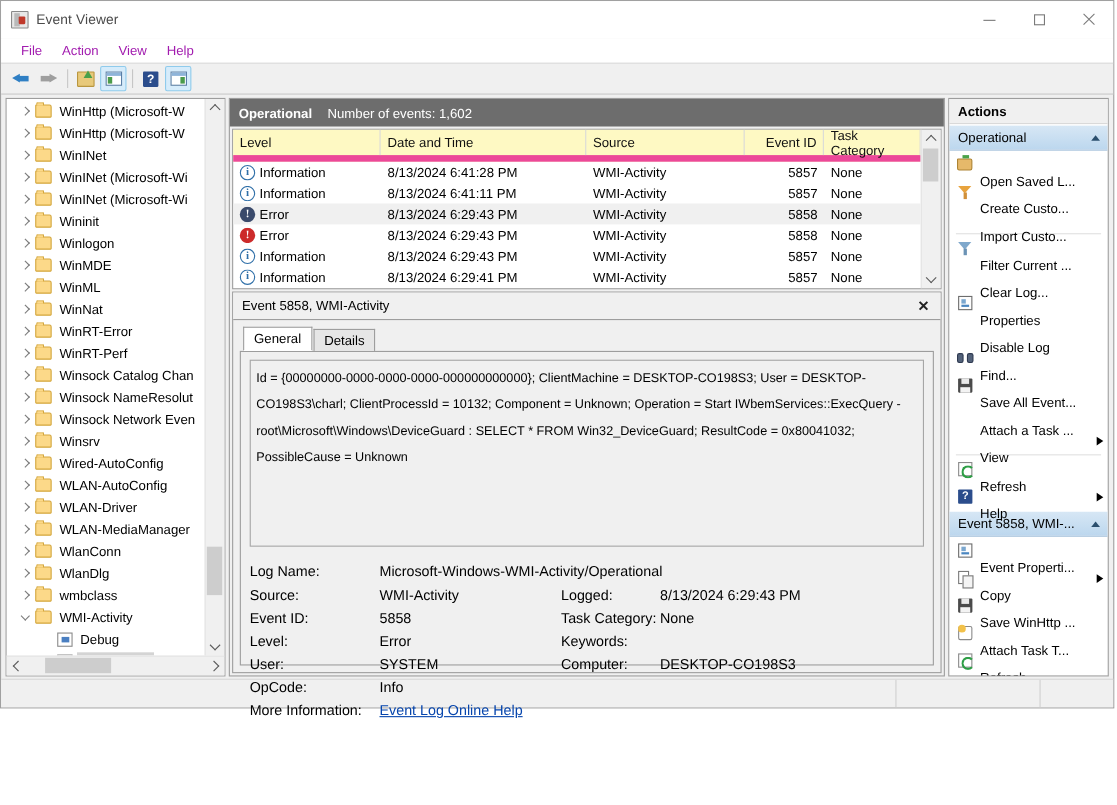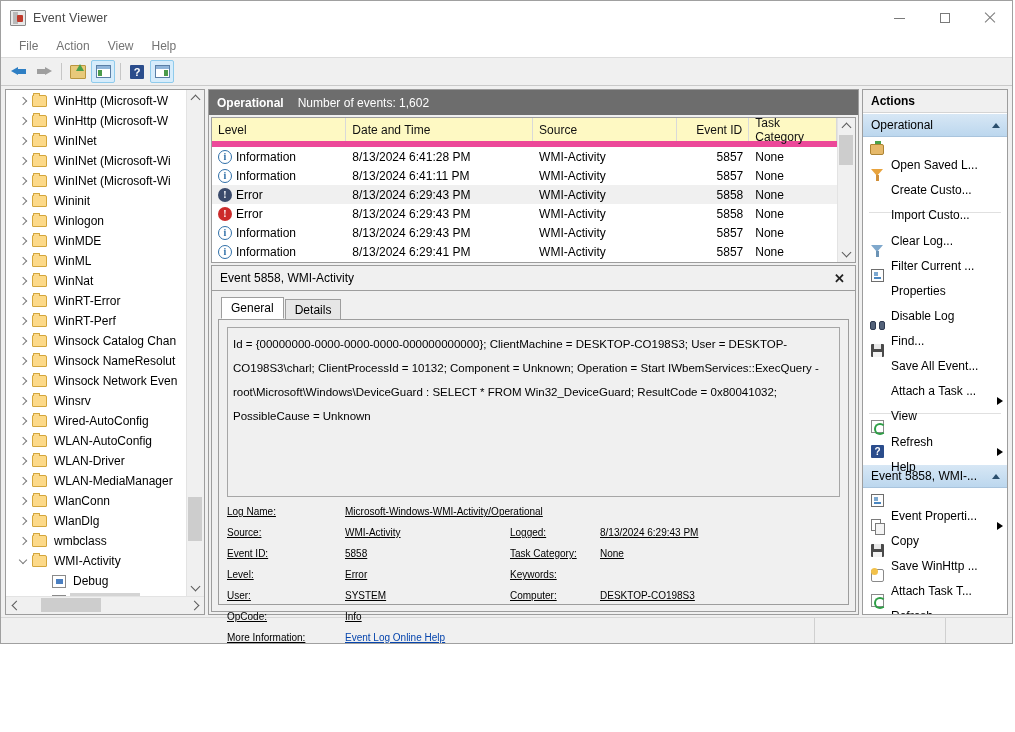--- a/index.html
+++ b/index.html
@@ -77,21 +77,21 @@
   .winbtn .gclose::after  { transform: rotate(-45deg); }
 
   
   .menubar {
     height: 22px; flex: none;
     background: #ffffff;
     display: flex; align-items: center;
     padding-left: 9px;
   }
   .menuitem {
-    font-size: 12px; color: #737373; padding: 2px 9px;
+    font-size: 12px; color: #a21caf; padding: 2px 9px;
   }
 
   
   .toolbar {
     height: 27px; flex: none;
     background: #f0f0f0;
     border-top: 1px solid #dcdcdc;
     border-bottom: 1px solid #c9c9c9;
     display: flex; align-items: center;
     padding-left: 6px;
@@ -399,24 +399,23 @@
     border: 1px solid #a6a6a6;
     box-sizing: border-box;
     padding: 4px 5px;
     font-size: 11.5px;
     line-height: 24px;
     overflow: hidden;
     white-space: pre-wrap;
     word-break: break-word;
   }
   .meta {
-    flex: 1 1 auto; margin-top: 4px;
-    font-size: 10px;
+    flex: 1 1 auto; margin-top: 12px;
+    font-size: 13px;
     position: relative;
-    text-decoration: underline;
   }
   .mrow { display: flex; height: 21px; align-items: center; }
   .mlabelA { width: 118px; flex: none; }
   .mvalA { width: 165px; flex: none; }
   .mlabelB { width: 90px; flex: none; }
   .mvalB { flex: 1 1 auto; }
   .mlink { color: #0645ad; text-decoration: underline; }
 
   
   .actions {
@@ -967,28 +966,28 @@
               <span class="gi-funnel"></span>
             </span>
             <span class="atext">Create Custo...</span>
           </div>
           <div class="aitem">
             <span class="aicon"></span>
             <span class="atext">Import Custo...</span>
           </div>
           <div class="adiv"></div>
           <div class="aitem">
+            <span class="aicon">
+              <span class="gi-funnel blue"></span>
+            </span>
+            <span class="atext">Filter Current ...</span>
+          </div>
+          <div class="aitem">
             <span class="aicon"></span>
             <span class="atext">Clear Log...</span>
-          </div>
-          <div class="aitem">
-            <span class="aicon">
-              <span class="gi-funnel blue"></span>
-            </span>
-            <span class="atext">Filter Current ...</span>
           </div>
           <div class="aitem">
             <span class="aicon">
               <span class="gi-props"></span>
             </span>
             <span class="atext">Properties</span>
           </div>
           <div class="aitem">
             <span class="aicon"></span>
             <span class="atext">Disable Log</span>

